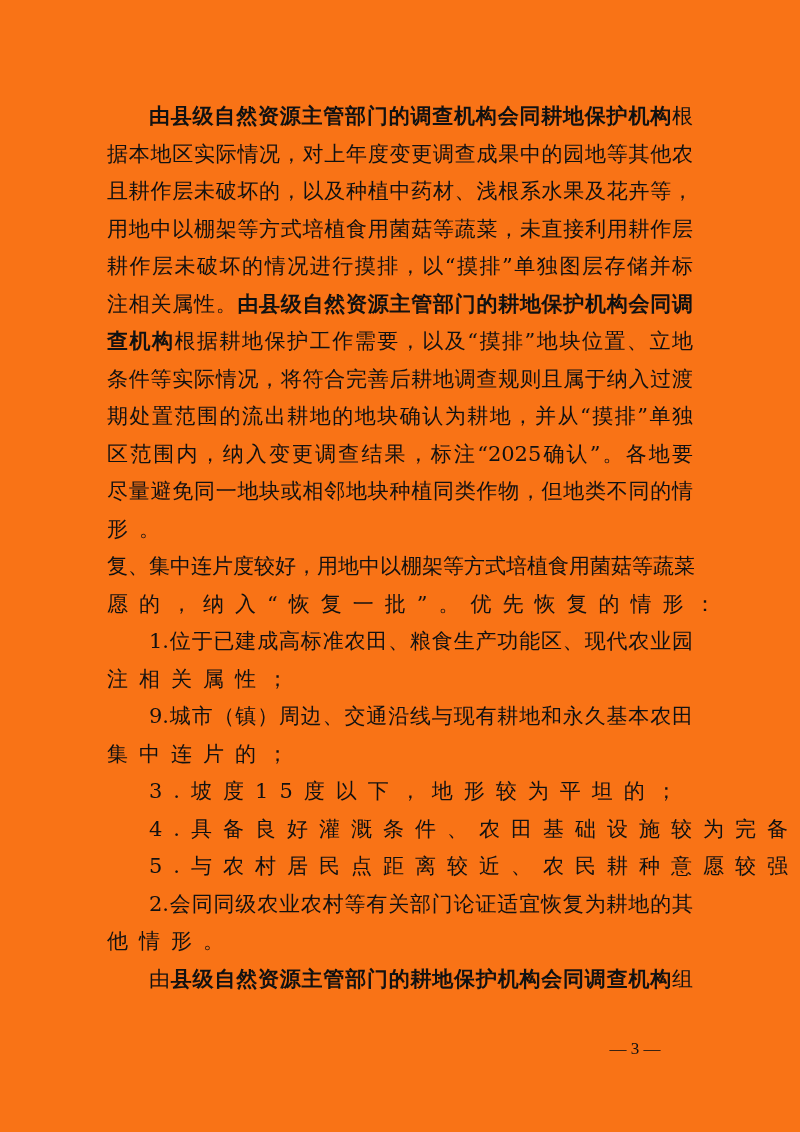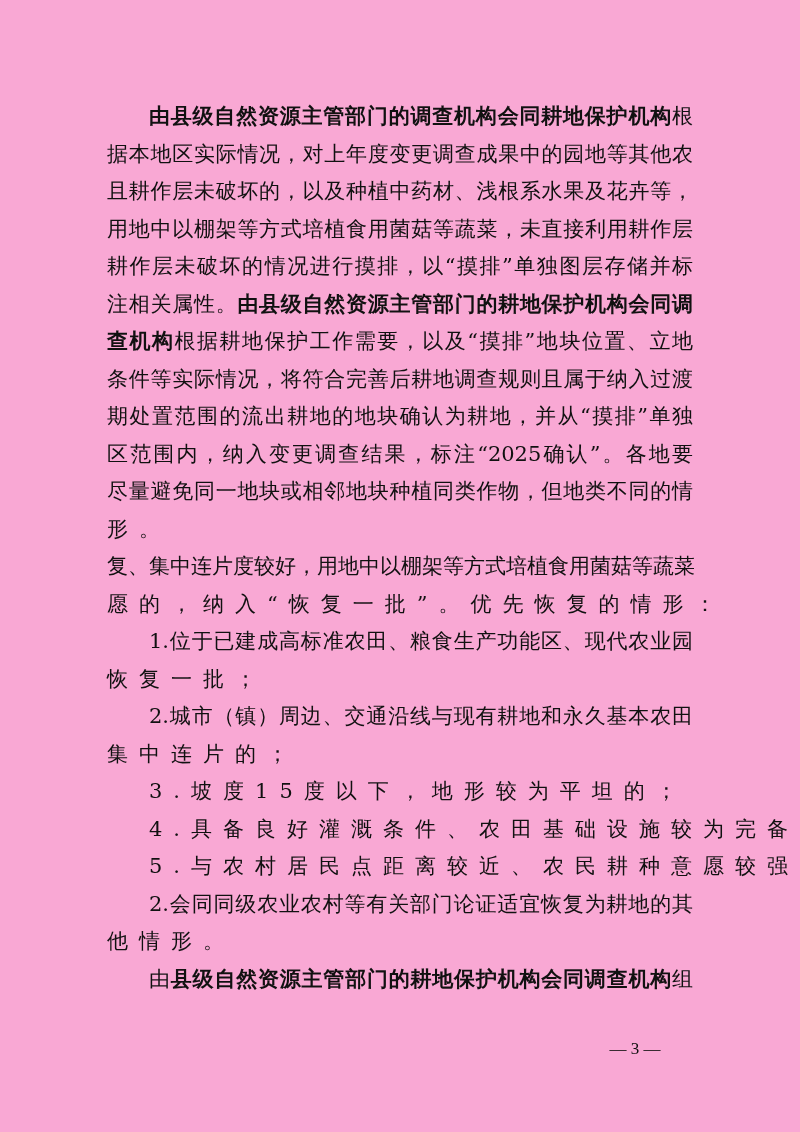--- a/index.html
+++ b/index.html
@@ -1,18 +1,18 @@
 <!DOCTYPE html>
 <html><head>
 <meta charset="utf-8">
 <style>
   html, body { margin: 0; padding: 0; background: #ffffff; }
   body { width: 800px; height: 1132px; position: relative; overflow: hidden;
          font-family: "DejaVu Serif", "Liberation Serif", serif; color: #111; }
-  .page { position: absolute; left: 0; top: 0; width: 800px; height: 1132px; background: #f9a8d4; }
+  .page { position: absolute; left: 0; top: 0; width: 800px; height: 1132px; background: #f97316; }
   .body-text { position: absolute; left: 107px; top: 98px; width: 586px; }
   .line { height: 37.5px; line-height: 37.5px; font-size: 21px; white-space: nowrap;
           text-align: justify; text-align-last: justify; letter-spacing: 0; }
   .line.short { text-align: left; text-align-last: left; letter-spacing: 11px; }
   .line.indent { padding-left: 42px; }
   .b { font-weight: bold; font-family: "DejaVu Sans", "Liberation Sans", sans-serif; }
   .page-number { position: absolute; left: 595px; top: 1036px; width: 80px; text-align: center;
                  font-size: 17px; line-height: 26px; font-family: "Liberation Serif", serif; }
 </style>
 </head>
@@ -28,22 +28,22 @@
       <div class="line"><span>注相关属性。</span><span class="b">由县级自然资源主管部门的耕地保护机构会同调</span></div>
       <div class="line"><span class="b">查机构</span><span>根据耕地保护工作需要，以及“摸排”地块位置、立地</span></div>
       <div class="line"><span>条件等实际情况，将符合完善后耕地调查规则且属于纳入过渡</span></div>
       <div class="line"><span>期处置范围的流出耕地的地块确认为耕地，并从“摸排”单独</span></div>
       <div class="line"><span>区范围内，纳入变更调查结果，标注“2025确认”。各地要</span></div>
       <div class="line"><span>尽量避免同一地块或相邻地块种植同类作物，但地类不同的情</span></div>
       <div class="line short"><span>形。</span></div>
       <div class="line"><span>复、集中连片度较好，用地中以棚架等方式培植食用菌菇等蔬菜</span></div>
       <div class="line short"><span>愿的，纳入“恢复一批”。优先恢复的情形：</span></div>
       <div class="line indent"><span>1.位于已建成高标准农田、粮食生产功能区、现代农业园</span></div>
-      <div class="line short"><span>恢复一批；</span></div>
-      <div class="line indent"><span>2.城市（镇）周边、交通沿线与现有耕地和永久基本农田</span></div>
+      <div class="line short"><span>注相关属性；</span></div>
+      <div class="line indent"><span>9.城市（镇）周边、交通沿线与现有耕地和永久基本农田</span></div>
       <div class="line short"><span>集中连片的；</span></div>
       <div class="line short indent"><span>3.坡度15度以下，地形较为平坦的；</span></div>
       <div class="line short indent"><span>4.具备良好灌溉条件、农田基础设施较为完备的；</span></div>
       <div class="line short indent"><span>5.与农村居民点距离较近、农民耕种意愿较强的；</span></div>
       <div class="line indent"><span>2.会同同级农业农村等有关部门论证适宜恢复为耕地的其</span></div>
       <div class="line short"><span>他情形。</span></div>
       <div class="line indent"><span>由</span><span class="b">县级自然资源主管部门的耕地保护机构会同调查机构</span><span>组</span></div>
     </div>
   <div class="page-number">— 3 —</div>
 </div>

